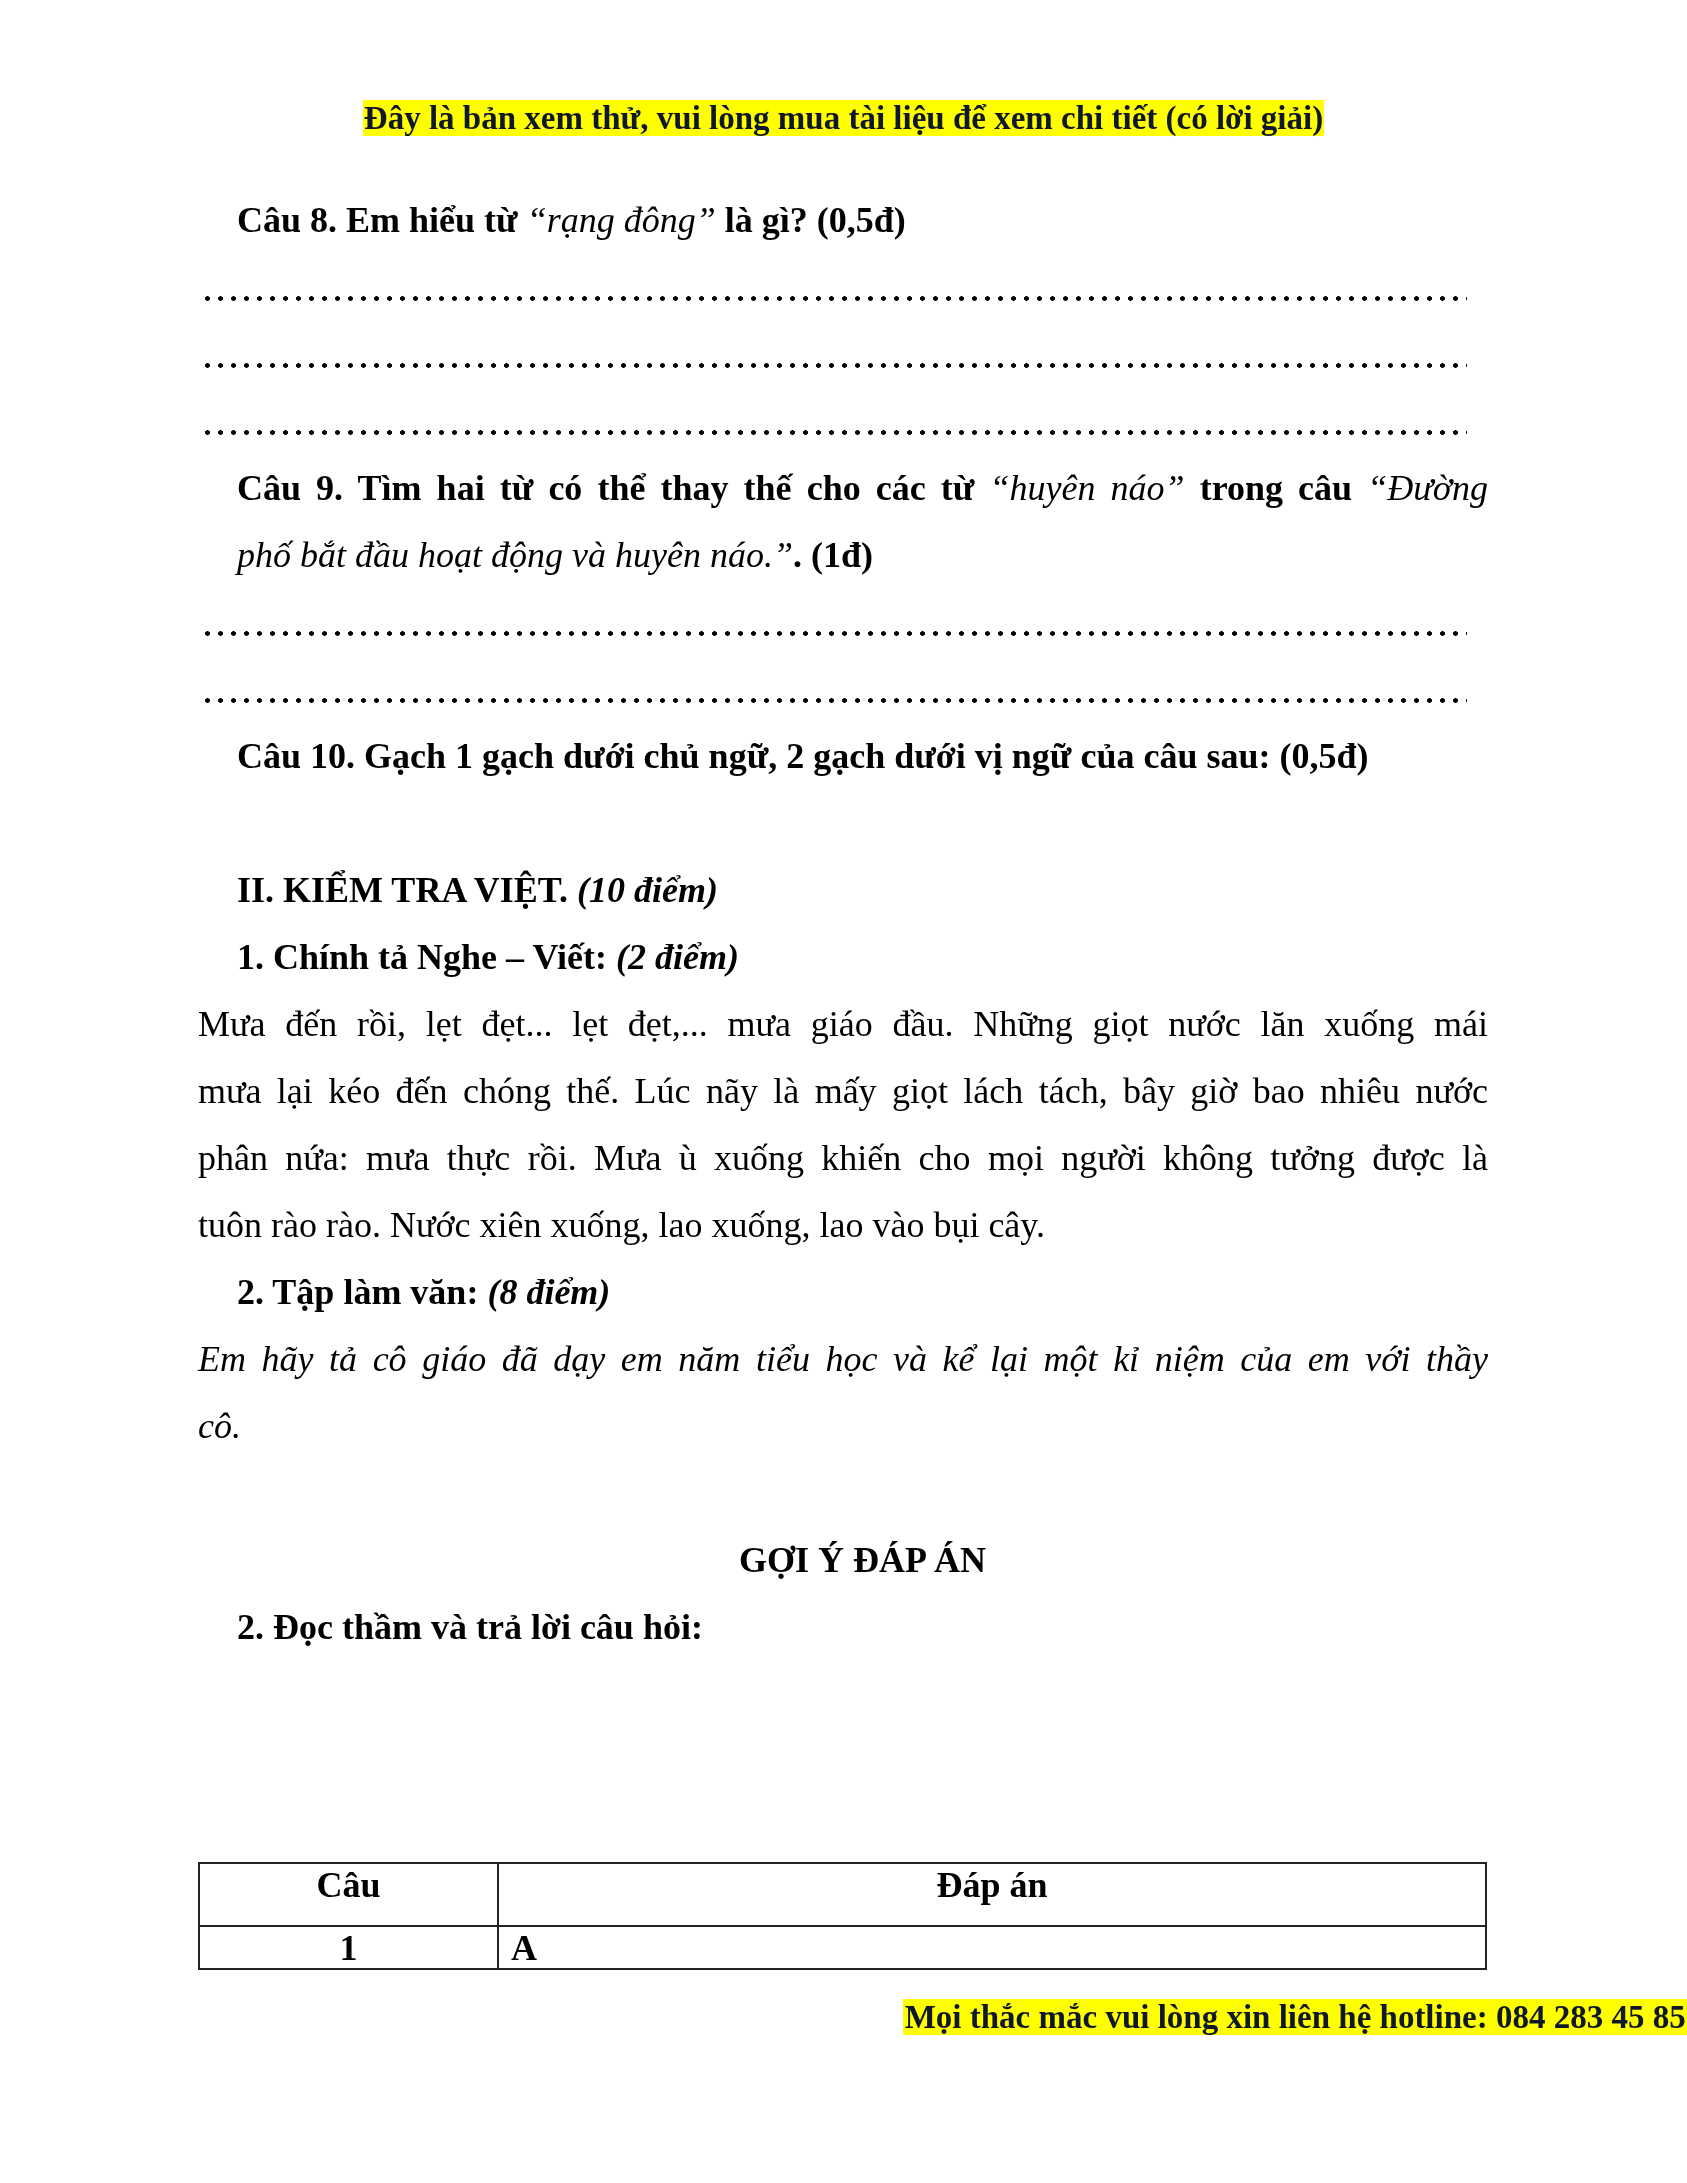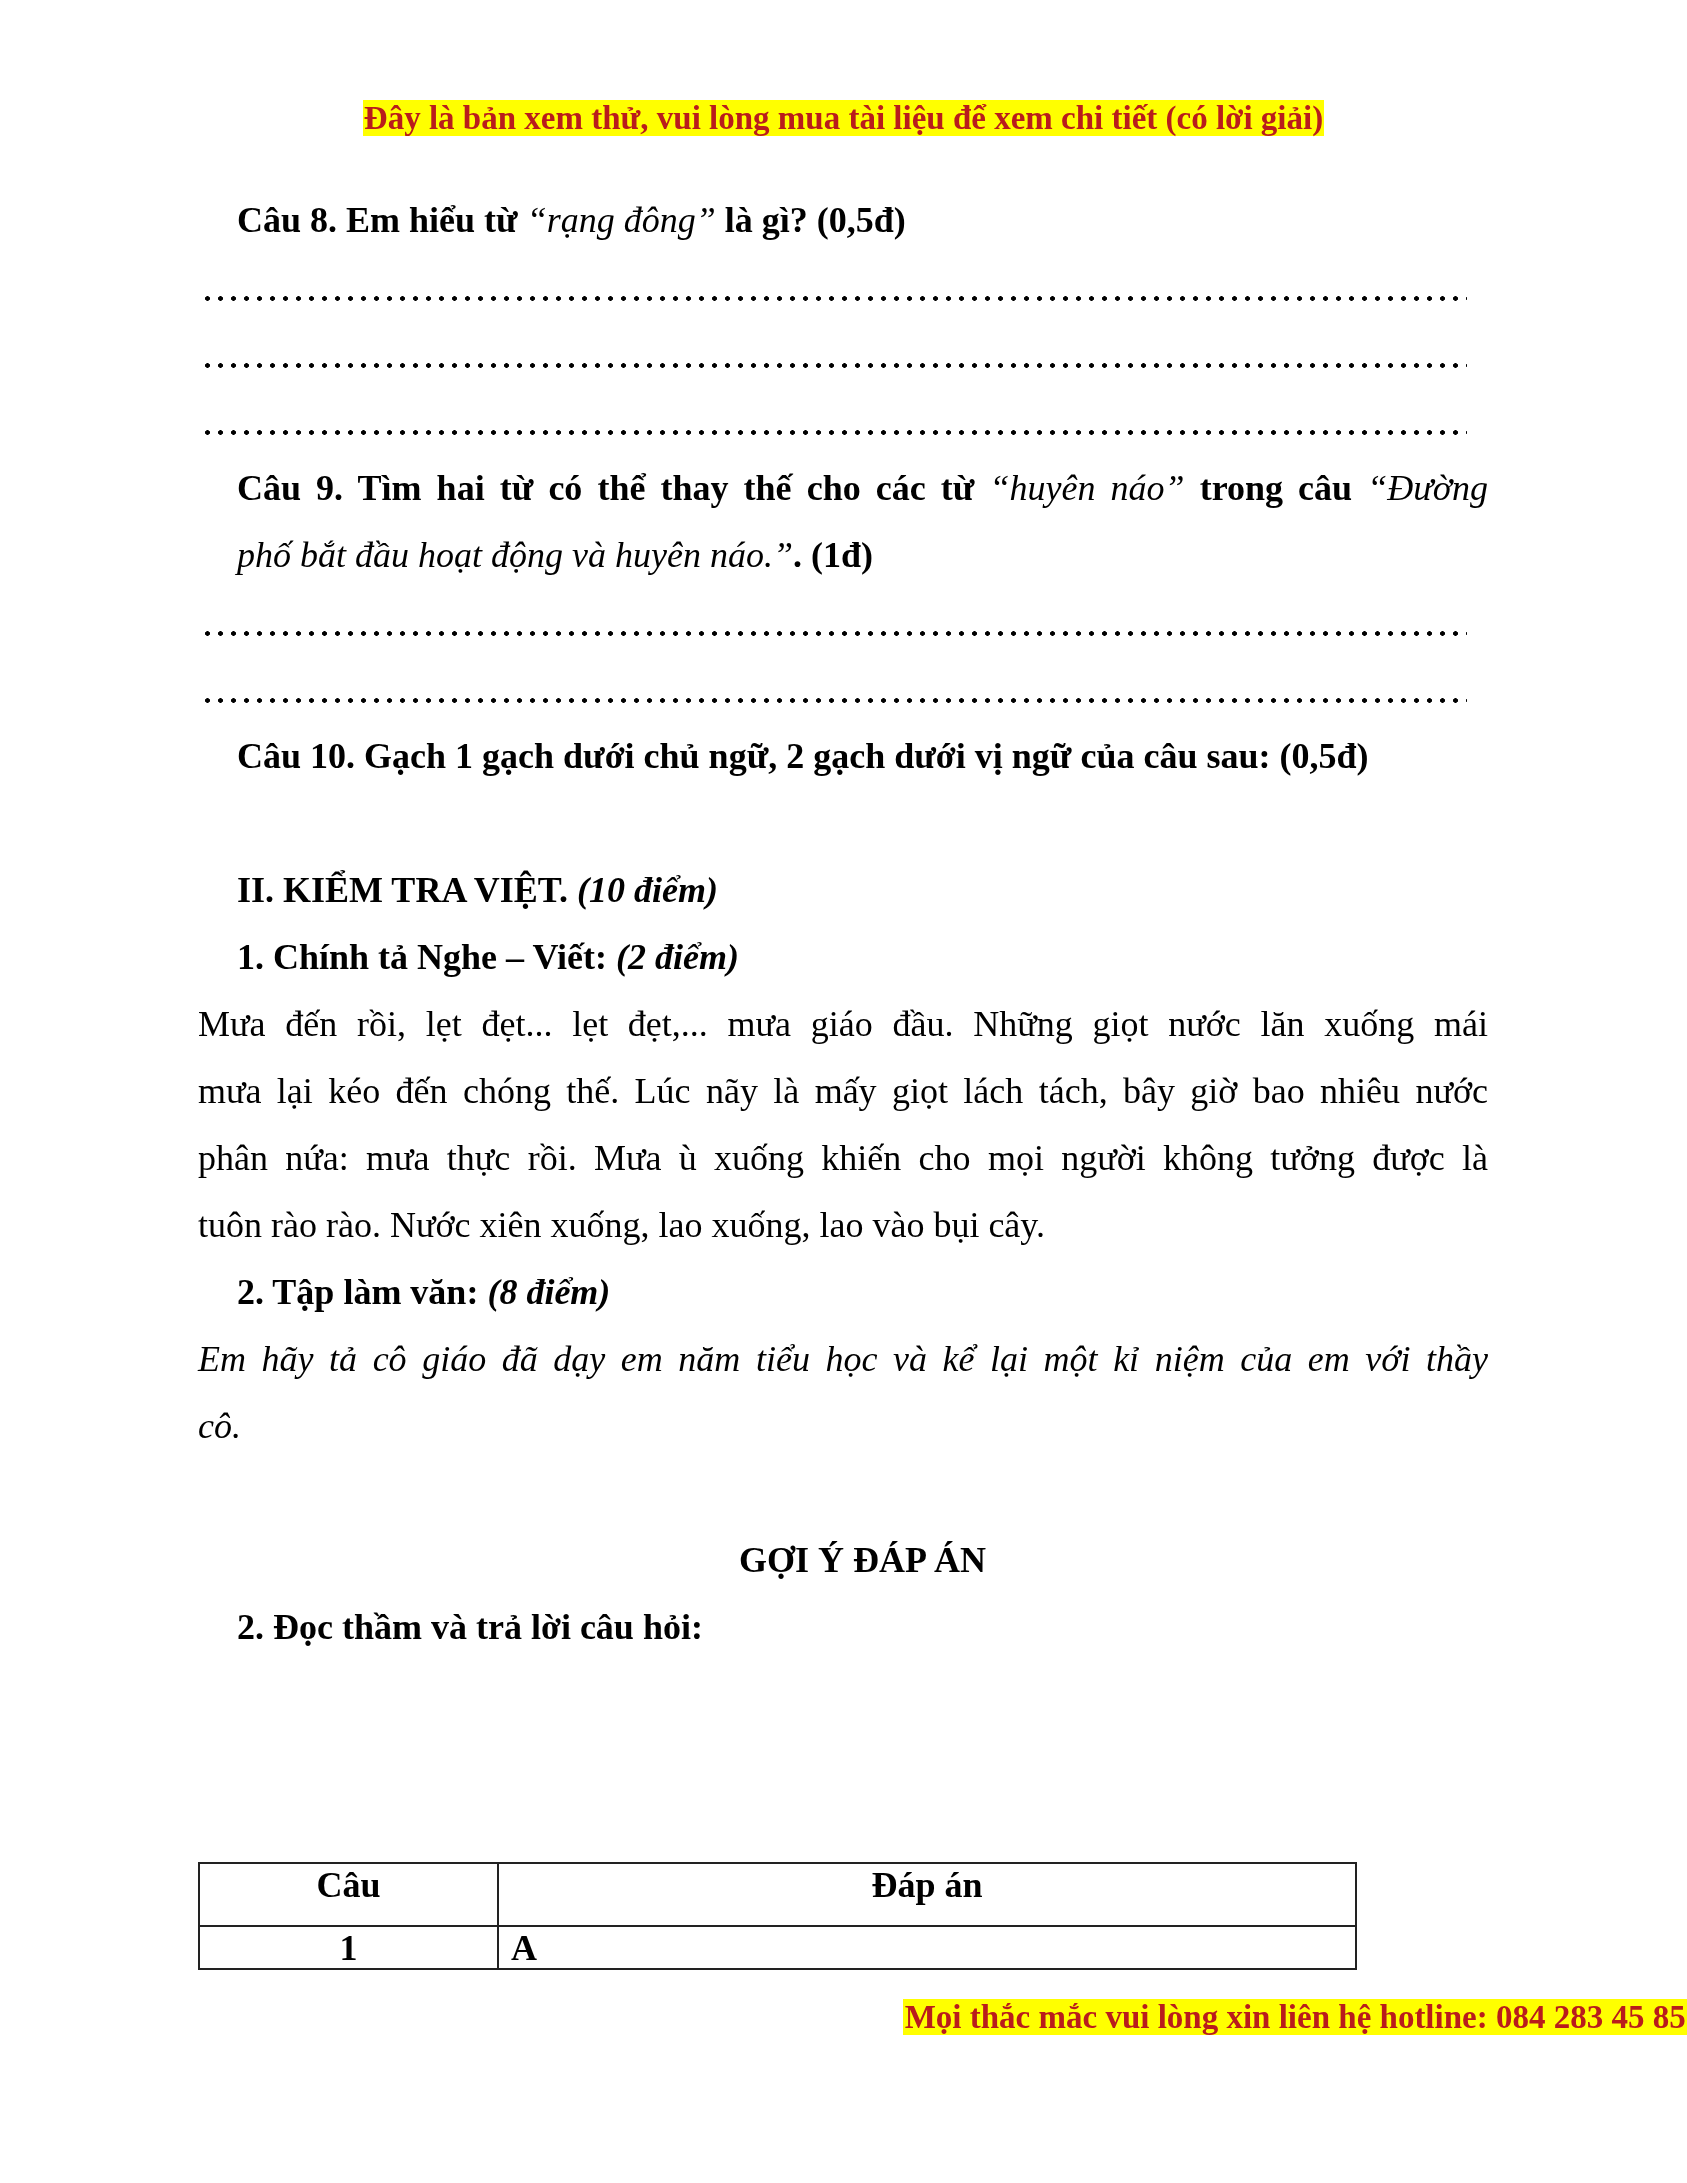--- a/index.html
+++ b/index.html
@@ -5,21 +5,21 @@
   html, body { margin: 0; padding: 0; background: #ffffff; }
   body {
     width: 1687px; height: 2183px; position: relative; overflow: hidden;
     font-family: "Liberation Serif", "DejaVu Serif", serif;
     color: #000;
   }
   .banner {
     position: absolute; left: 0; width: 1687px; text-align: center;
     font-weight: bold; font-size: 33px; line-height: 38px;
   }
-  .banner span { background: #ffff00; color: #b91c1c; padding: 0 1.3px; }
+  .banner span { background: #ffff00; color: #0f172a; padding: 0 1.3px; }
   #top-banner { top: 99px; }
   #bottom-banner { top: 1998px; text-align: right; }
 
   .page { position: absolute; left: 198px; top: 187px; width: 1290px; }
   .line {
     font-size: 36px; line-height: 67px; height: 67px;
     white-space: nowrap; overflow: visible;
   }
   .justify { text-align: justify; text-align-last: justify; white-space: normal; }
   .center { text-align: center; }
@@ -29,21 +29,21 @@
     height: 67px; position: relative;
   }
   .dots::after {
     content: ""; position: absolute; left: 2.6px; width: 1266px; top: 42px; height: 5.3px;
     background-image: radial-gradient(circle, #000 2.2px, transparent 2.6px);
     background-size: 13px 5.3px; background-repeat: repeat-x;
   }
   .blank { height: 67px; }
 
   table.ans {
-    position: absolute; left: 198px; top: 1862px; width: 1159px;
+    position: absolute; left: 198px; top: 1862px; width: 1289px;
     border-collapse: collapse; font-size: 36px; font-weight: bold; padding-left: 36px;
   }
   table.ans td, table.ans th {
     border: 2px solid #222; padding: 0 12px; line-height: 40px;
   }
   table.ans th { height: 60px; text-align: center; vertical-align: top; padding-top: 1.3px; }
   table.ans td { height: 41px; vertical-align: bottom; }
   .col1 { width: 273px; }
 </style>
 </head>

